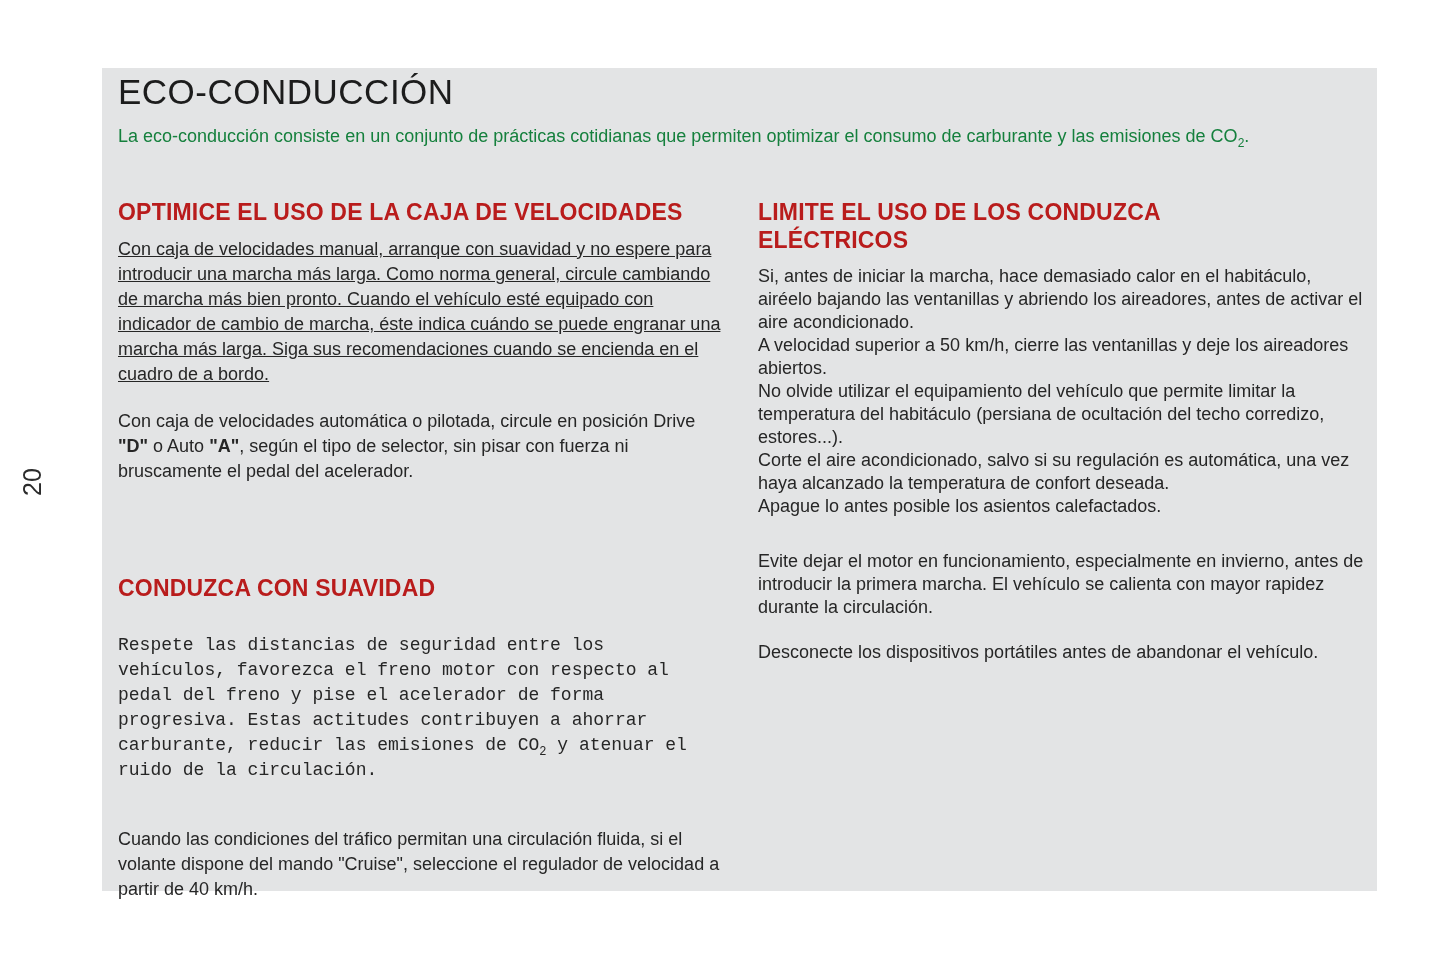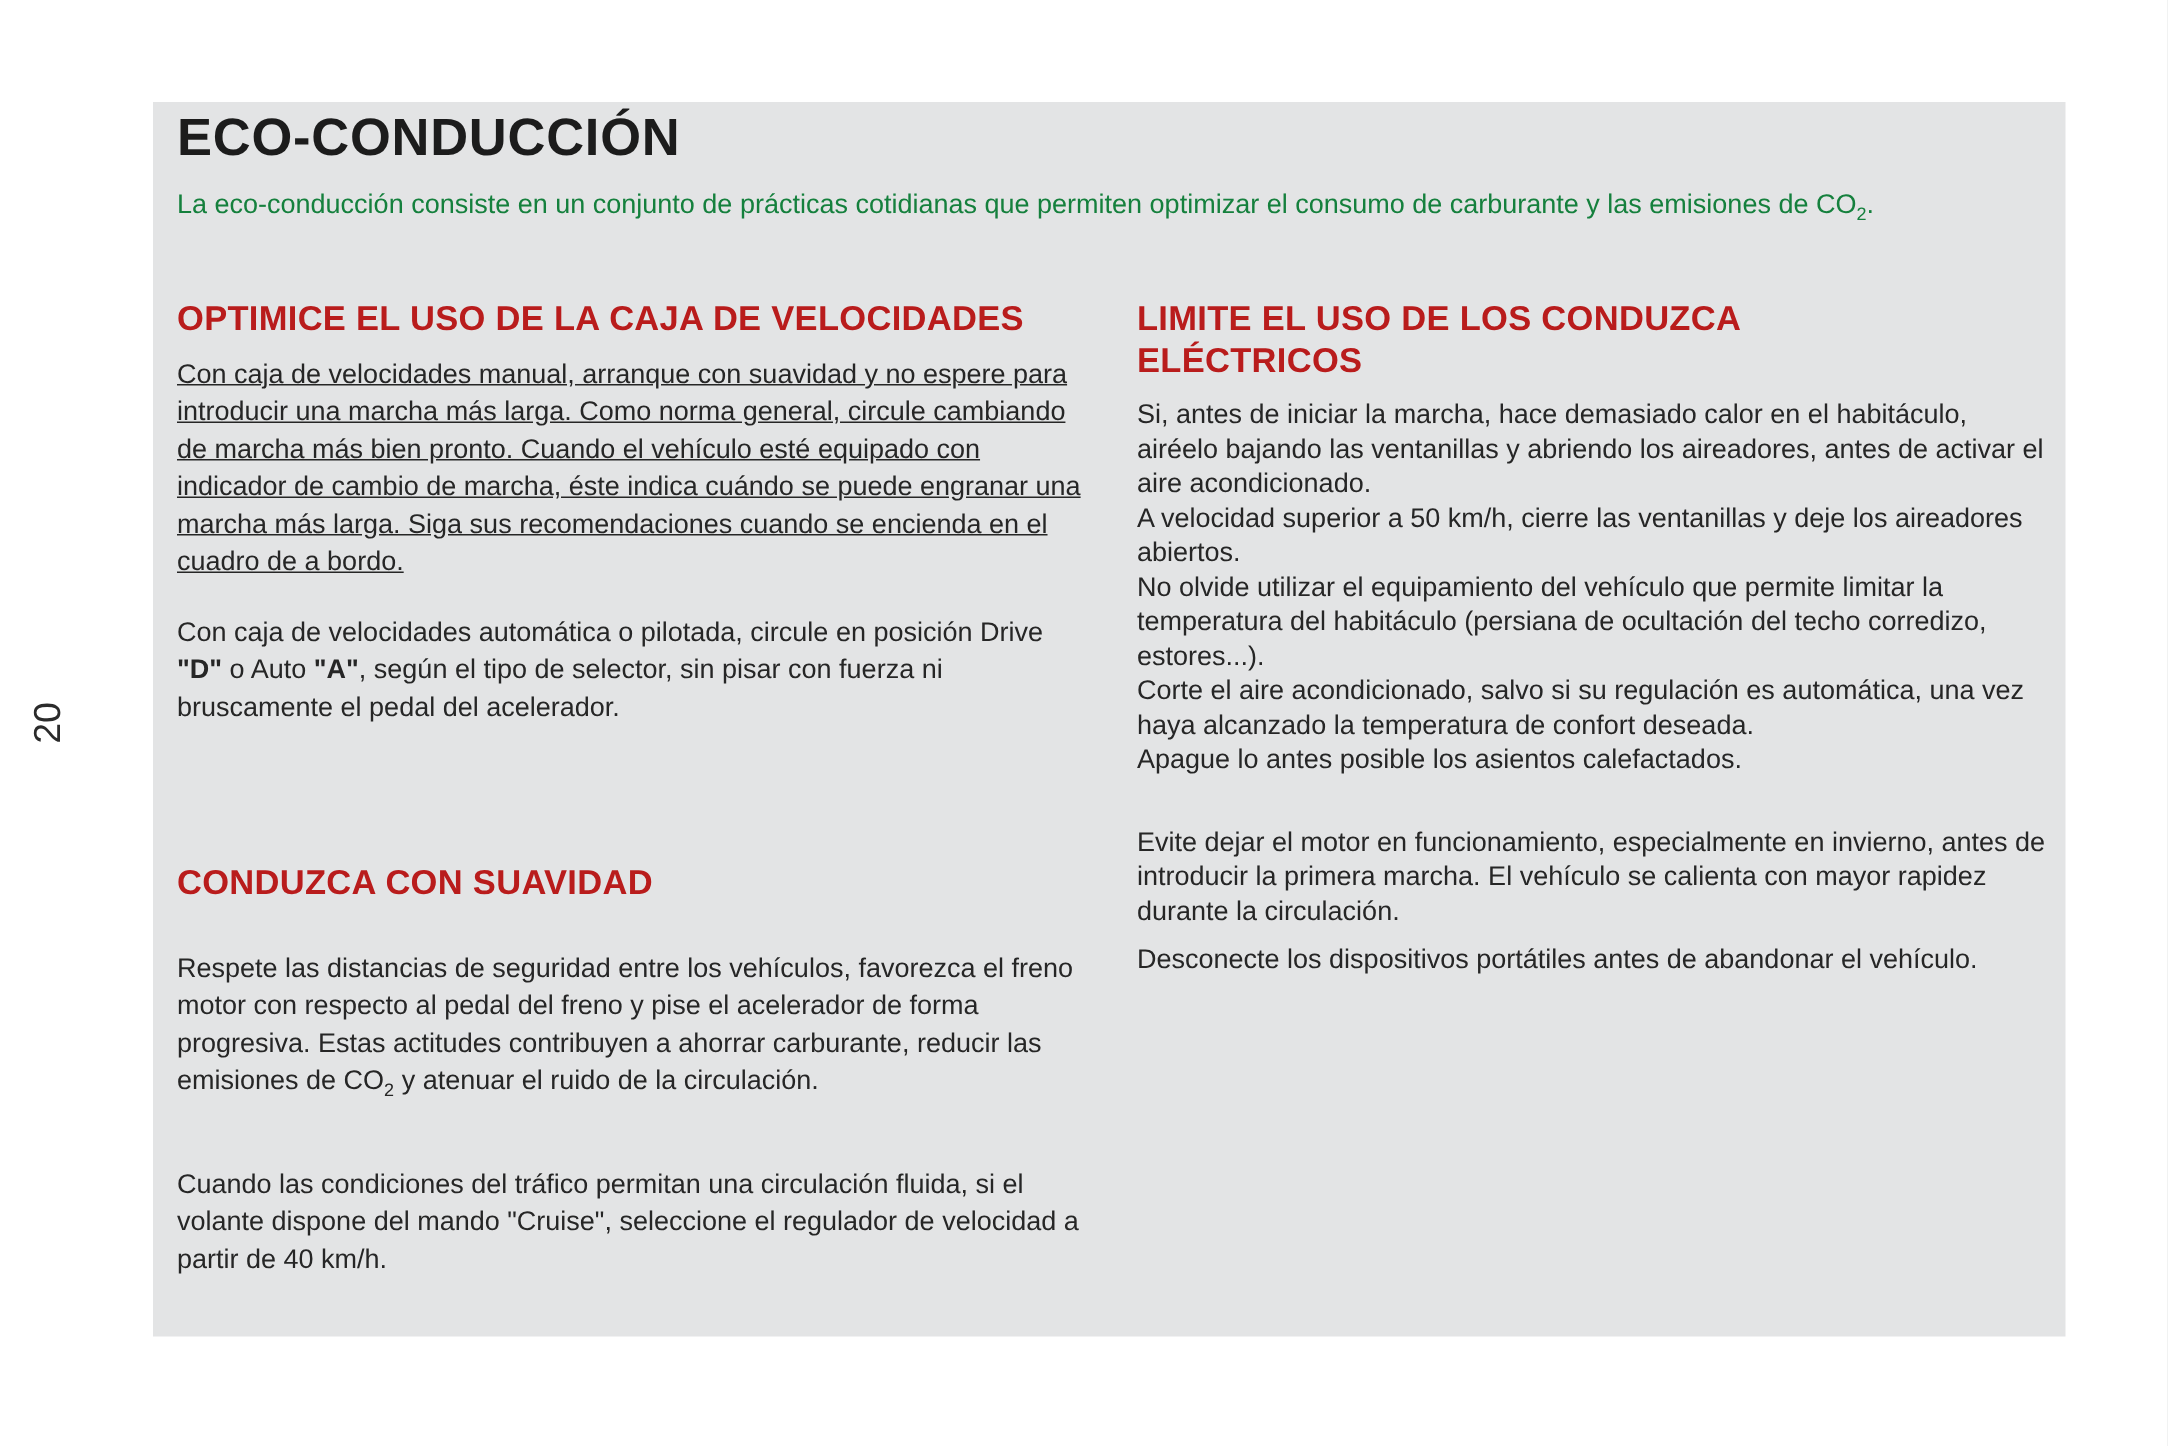--- a/index.html
+++ b/index.html
@@ -31,21 +31,21 @@
     font-size: 25px;
     color: #2b2b2b;
     text-align: center;
     line-height: 40px;
   }
   .doc-title {
     position: absolute;
     left: 16px;
     top: 4px;
     font-size: 35px;
-    font-weight: 700;
+    font-weight: 400;
     color: #1c1c1c;
     letter-spacing: 0.5px;
     margin: 0;
   }
   .intro {
     position: absolute;
     left: 16px;
     top: 56px;
     width: 1240px;
     font-size: 18px;
@@ -67,28 +67,28 @@
     font-weight: 700;
     color: #b91c1c;
     margin: 0;
     letter-spacing: 0.2px;
   }
   .col p { margin: 0; }
   
   .col-left .p1 { margin-top: 11px; text-decoration: underline; }
   .col-left .p2 { margin-top: 22px; }
   .col-left .h-smooth { margin-top: 90px; }
-  .col-left .p3 { margin-top: 31px; }
+  .col-left .p3 { margin-top: 31px; font-family: Liberation Mono, monospace; }
   .col-left .p4 { margin-top: 44px; }
   
   .col-right .block1-first { margin-top: 11px; }
   .col-right .p-fog        { margin-top: 15px; }
   .col-right .p-engine     { margin-top: 32px; }
   .col-right .p-multimedia { margin-top: 33px; }
-  .col-right .p-portable   { margin-top: 9px; }
+  .col-right .p-portable   { margin-top: 22px; }
   sub { font-size: 12px; line-height: 0; }
   strong { font-weight: 700; }
   .h-limit { max-width: 500px; }
 </style>
 </head>
 <body>
 
 <div class="page-number">20</div>
 
 <div class="sheet">

